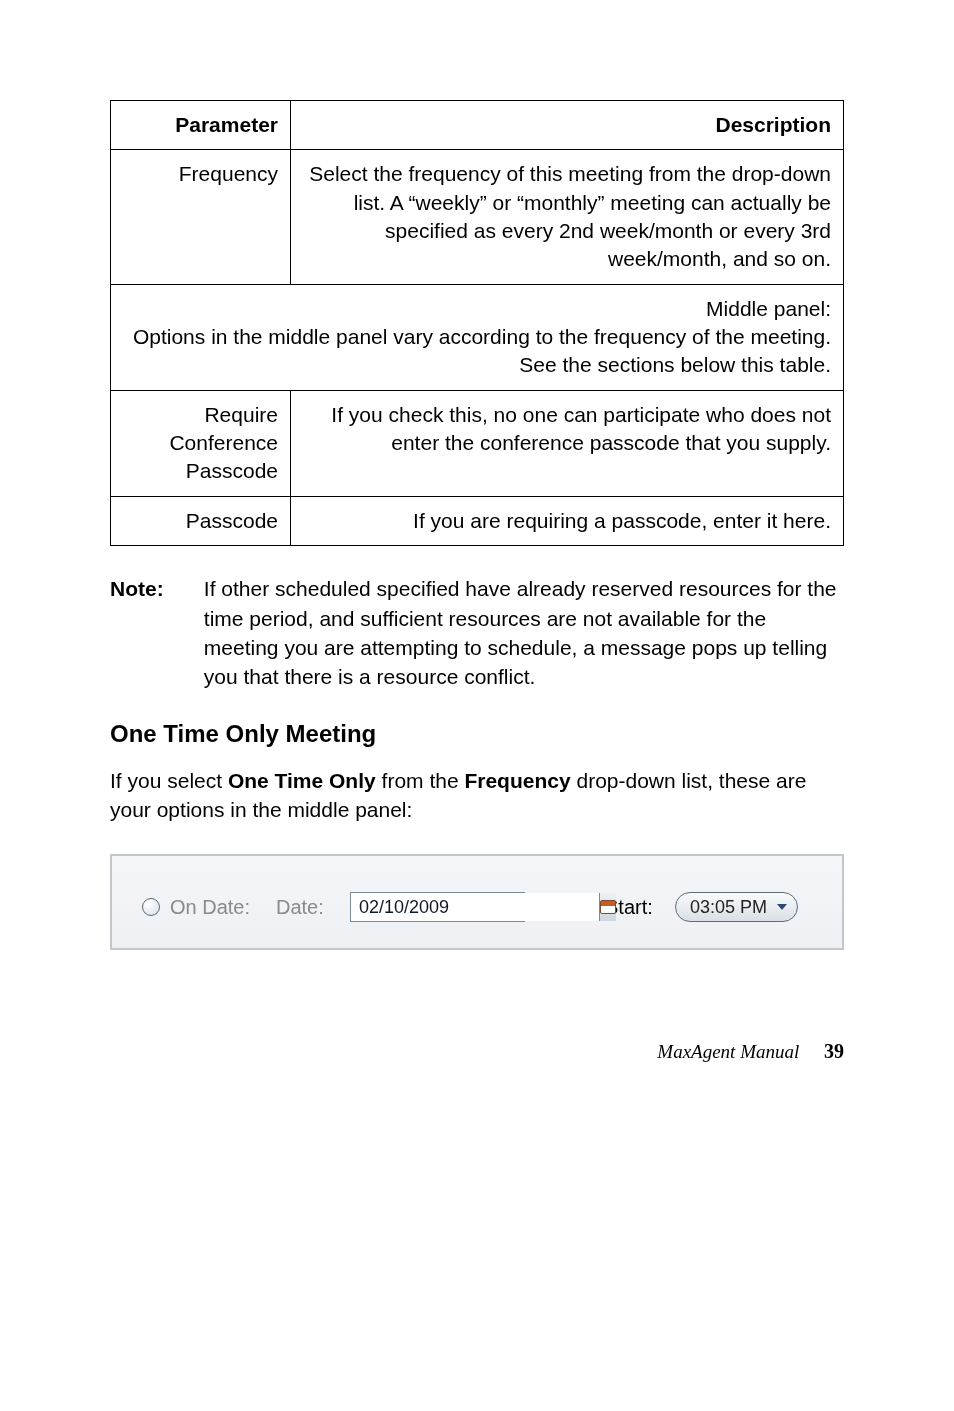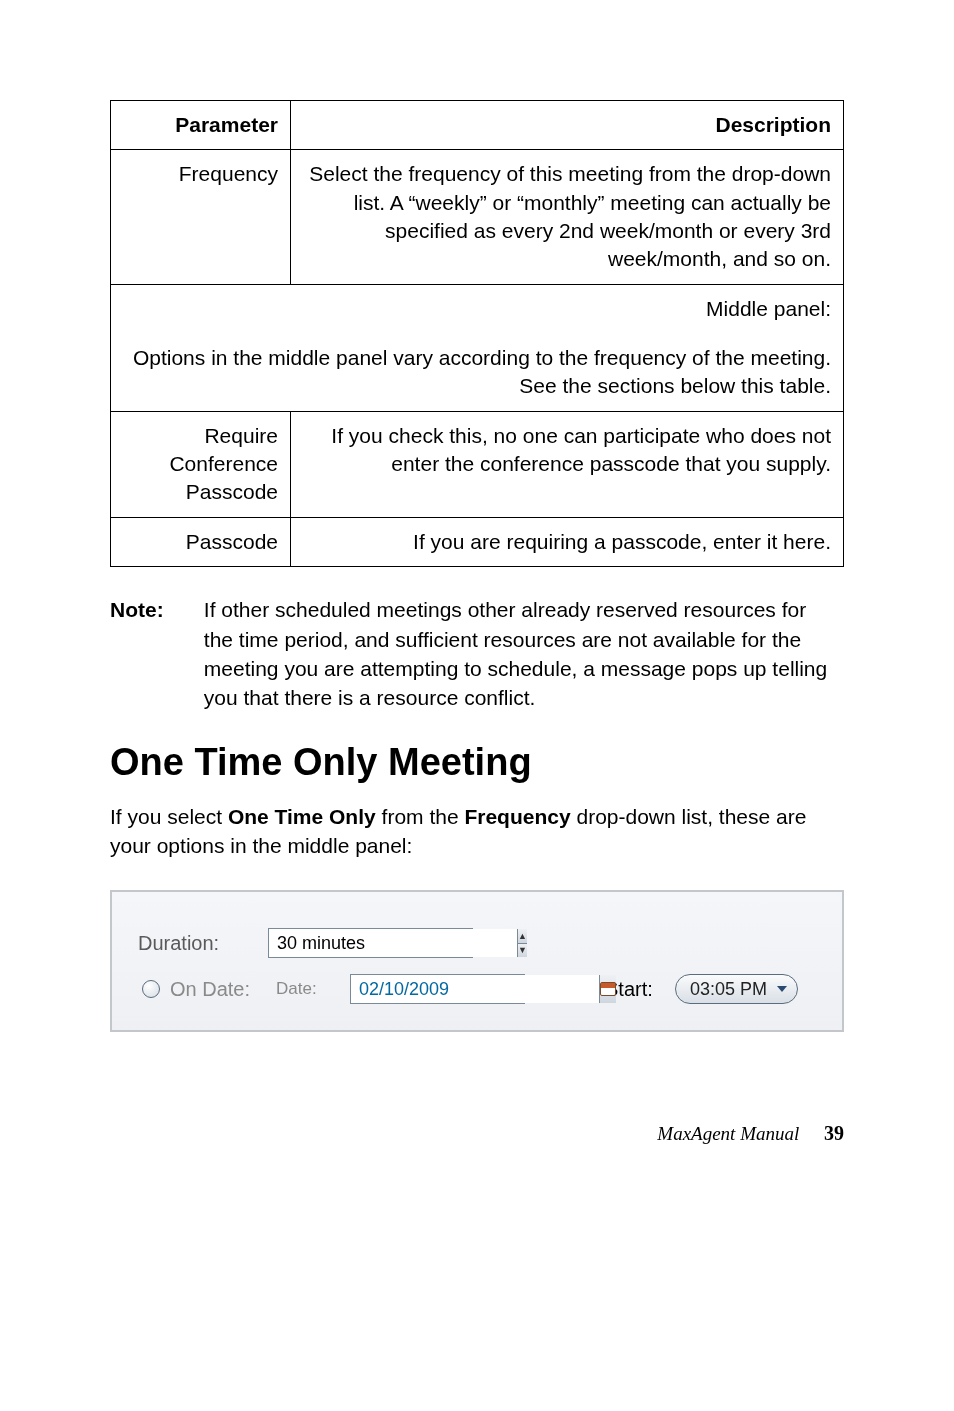--- a/index.html
+++ b/index.html
@@ -50,21 +50,21 @@
     width: 88px;
     vertical-align: top;
   }
   .note-body {
     display: inline-block;
     width: calc(100% - 100px);
     vertical-align: top;
   }
   h2.section-heading {
     font-family: Arial, Helvetica, sans-serif;
-    font-size: 38px;
+    font-size: 24px;
     font-weight: bold;
     margin: 10px 0 18px 0;
   }
   .bold { font-weight: bold; }
 
   
   .dialog-panel {
     border: 2px solid #c3c6cb;
     background: linear-gradient(#f4f6f9, #eef0f3);
     padding: 36px 26px 26px 26px;
@@ -131,40 +131,40 @@
   }
   .radio-label {
     font-size: 20px;
     color: #000;
     font-family: Arial, sans-serif;
   }
   .radio-label.disabled { color: #8a8a8a; }
   .sub-label {
     width: 74px;
     color: #8a8a8a;
-    font-size: 17px;
+    font-size: 20px;
     font-family: Arial, sans-serif;
     margin-left: 4px;
   }
   .date-input-wrap {
     display: flex;
     align-items: stretch;
     height: 30px;
     width: 175px;
     border: 1px solid #7a8a99;
     background: #fff;
   }
   .date-input {
     border:none;
     flex:1;
     padding: 0 8px;
     font-size: 18px;
     font-family: Arial, sans-serif;
     outline:none;
-    color:#0369a1;
+    color:#0f172a;
   }
   .cal-btn {
     width: 26px;
     border-left: 1px solid #7a8a99;
     background: linear-gradient(#eef1f4,#cfd6de);
     display:flex;
     align-items:center;
     justify-content:center;
   }
   .cal-icon {
@@ -233,59 +233,49 @@
         <th>Description</th>
       </tr>
     </thead>
     <tbody>
       <tr>
         <td>Frequency</td>
         <td>Select the frequency of this meeting from the drop-down list. A “weekly” or “monthly” meeting can actually be specified as every 2nd week/month or every 3rd week/month, and so on.</td>
       </tr>
       <tr>
         <td colspan="2" class="spanned">
-          <div style="margin-bottom:21px;">Middle panel:</div>
+          <div style="margin-bottom:0;">Middle panel:</div>
           <div>Options in the middle panel vary according to the frequency of the meeting. See the sections below this table.</div>
         </td>
       </tr>
       <tr>
         <td>Require Conference Passcode</td>
         <td>If you check this, no one can participate who does not enter the conference passcode that you supply.</td>
       </tr>
       <tr>
         <td>Passcode</td>
         <td>If you are requiring a passcode, enter it here.</td>
       </tr>
     </tbody>
   </table>
 
 
   <div class="note-block">
     <span class="note-label">Note:</span>
-    <span class="note-body">If other scheduled meetings other already reserved resources for the time period, and sufficient resources are not available for the meeting you are attempting to schedule, a message pops up telling you that there is a resource conflict.</span>
+    <span class="note-body">If other scheduled specified have already reserved resources for the time period, and sufficient resources are not available for the meeting you are attempting to schedule, a message pops up telling you that there is a resource conflict.</span>
   </div>
 
   <h2 class="section-heading">One Time Only Meeting</h2>
 
   <p class="body-text">
     <span>If you select </span><span class="bold">One Time Only</span><span> from the </span><span class="bold">Frequency</span><span> drop-down list, these are your options in the middle panel:</span>
   </p>
 
   <div class="dialog-panel">
 
-    <div class="row">
-      <div class="form-label">Duration:</div>
-      <div class="spinner-wrap">
-        <input class="spinner-input" value="30 minutes" style="">
-        <div class="spinner-buttons">
-          <div class="spin-btn">▲</div>
-          <div class="spin-btn">▼</div>
-        </div>
-      </div>
-    </div>
 
 
     <div class="row" style="margin-left:4px; margin-bottom:0;">
       <span class="radio empty"></span>
       <span class="radio-label disabled" style="width:102px;">On Date:</span>
       <span class="sub-label">Date:</span>
       <div class="date-input-wrap">
         <input class="date-input" value="02/10/2009" style="">
         <div class="cal-btn">
           <div class="cal-icon"></div>

